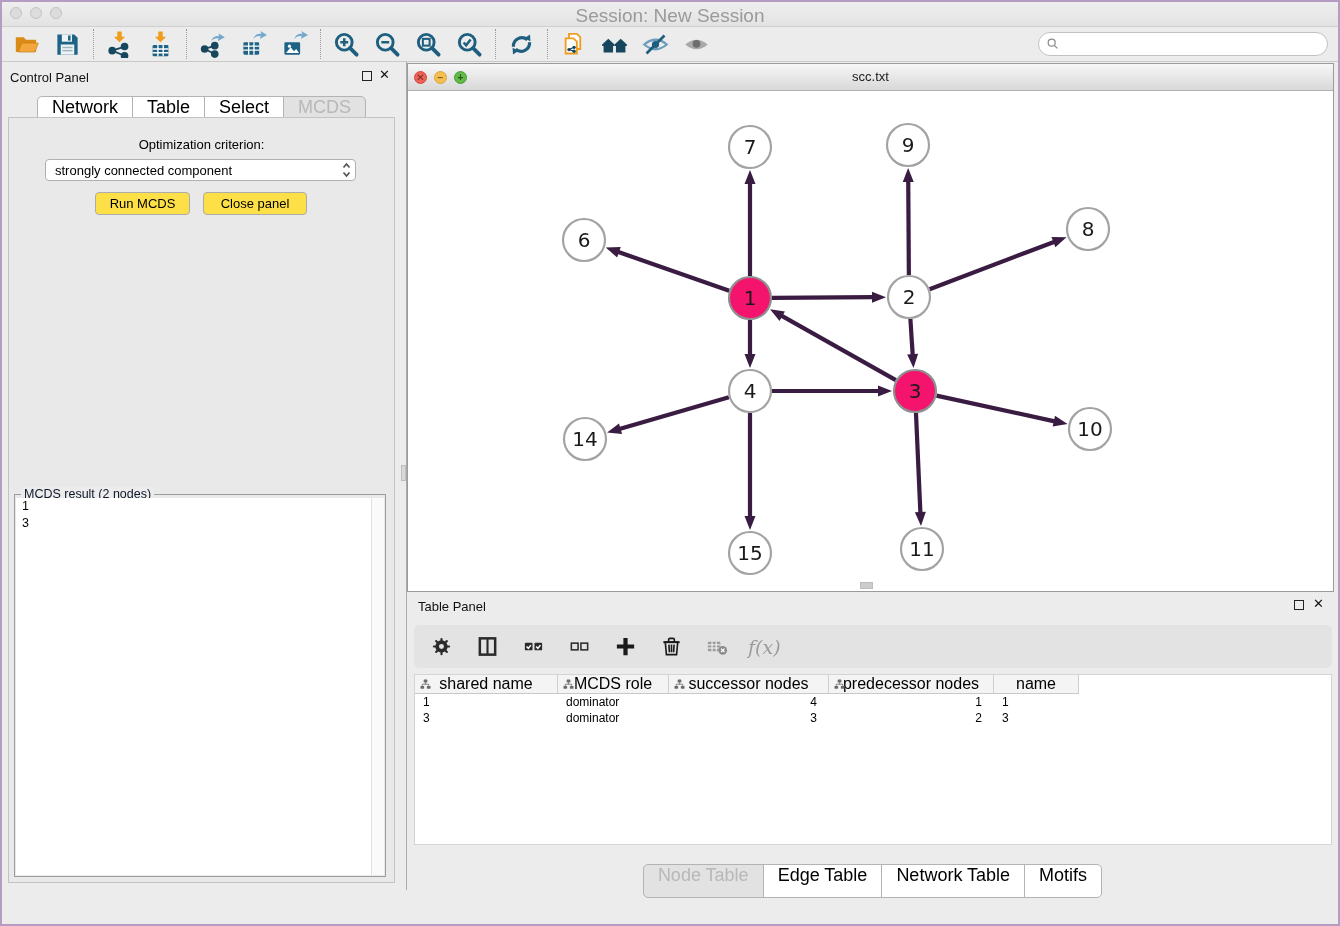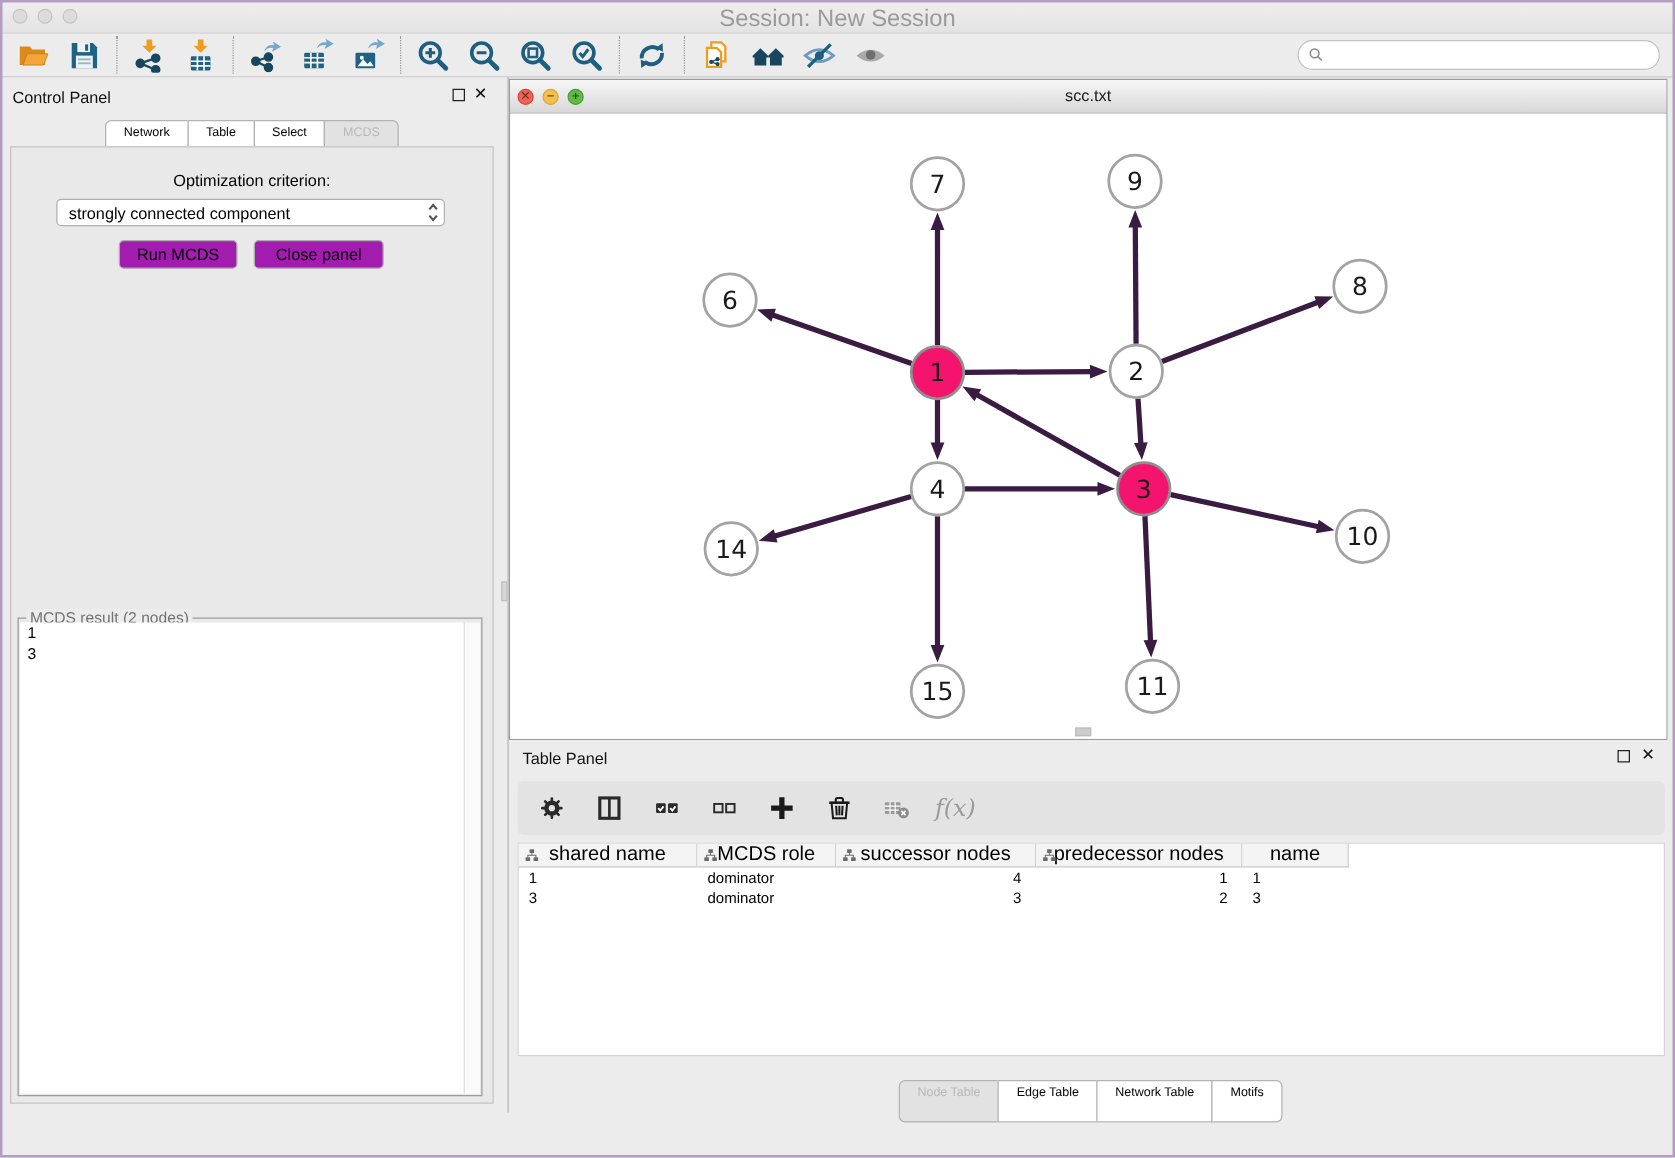--- a/index.html
+++ b/index.html
@@ -26,36 +26,36 @@
     border:1px solid #c2c2c2; border-radius:12px; display:flex; align-items:center; padding-left:7px; }
   .searchbox svg { width:14px; height:14px; }
   .searchbox input { border:none; outline:none; flex:1; font-size:13px; background:transparent; padding-left:5px; }
 
   
   .control-panel { position:absolute; left:2px; top:62px; width:399px; height:828px; background:#ececec; }
   .cp-header { position:absolute; left:8px; top:8px; font-size:13px; color:#111; }
   .panel-float { position:absolute; top:9px; width:10px; height:10px; border:1.6px solid #222; cursor:pointer; }
   .panel-close { position:absolute; top:5px; font-size:13px; font-weight:bold; color:#111; cursor:pointer; }
   .cp-tabs { position:absolute; left:0; top:34px; width:100%; display:flex; justify-content:center; }
-  .tab { display:inline-block; height:34px; line-height:20px; padding:0 14px; font-size:10px;
+  .tab { display:inline-block; height:34px; line-height:20px; padding:0 14px; font-size:18px;
     background:#fff; border:1px solid #b3b3b3; margin-left:-1px; color:#000; cursor:pointer; }
   .tab.first { border-radius:5px 0 0 5px; margin-left:0; }
   .tab.last { border-radius:0 5px 5px 0; }
   .tab.active { background:#e2e2e2; color:#b8b8b8; }
   .cp-body { position:absolute; left:6px; top:55px; width:387px; height:766px;
     background:#e9e9e9; border:1px solid #c3c3c3; }
   .opt-label { position:absolute; left:0; top:75px; width:100%; text-align:center; font-size:13px; color:#000; }
   .dropdown { position:absolute; left:43px; top:97px; width:311px; height:22px; background:#fff;
     border:1px solid #b0b0b0; border-radius:4px; font-size:13px; display:flex; align-items:center;
     padding-left:9px; cursor:pointer; }
   .dropdown .stepper { position:absolute; right:4px; top:2px; }
-  .mac-btn { position:absolute; height:23px; background:#a21caf; border:1px solid #acacac; border-radius:4px;
+  .mac-btn { position:absolute; height:23px; background:#fde047; border:1px solid #acacac; border-radius:4px;
     font-size:13px; font-family:inherit; cursor:pointer; color:#000; }
   .result-box { position:absolute; left:12px; top:432px; width:372px; height:383px; border:1px solid #9c9c9c; }
-  .result-legend { position:absolute; left:6px; top:-8px; background:#ececec; padding:0 3px; font-size:12.5px; color:#737373; }
+  .result-legend { position:absolute; left:6px; top:-8px; background:#ececec; padding:0 3px; font-size:12.5px; color:#0f172a; }
   .result-white { position:absolute; left:1px; top:3px; right:14px; bottom:1px; background:#fff; }
   .result-scroll { position:absolute; right:1px; top:3px; width:13px; bottom:1px; background:#fafafa; border-left:1px solid #e0e0e0; }
   .res-line { font-size:12.5px; color:#000; padding-left:6px; line-height:17px; }
 
   
   .v-split { position:absolute; left:401px; top:62px; width:6px; height:828px; background:#ececec; border-right:1px solid #ababab; }
   .v-split-handle { position:absolute; left:0; top:403px; width:5px; height:16px; background:#d8d8d8; border:1px solid #bdbdbd; }
 
   
   .net-frame { position:absolute; left:407px; top:63px; width:927px; height:529px; border:1px solid #9b9b9b; background:#fff; }

